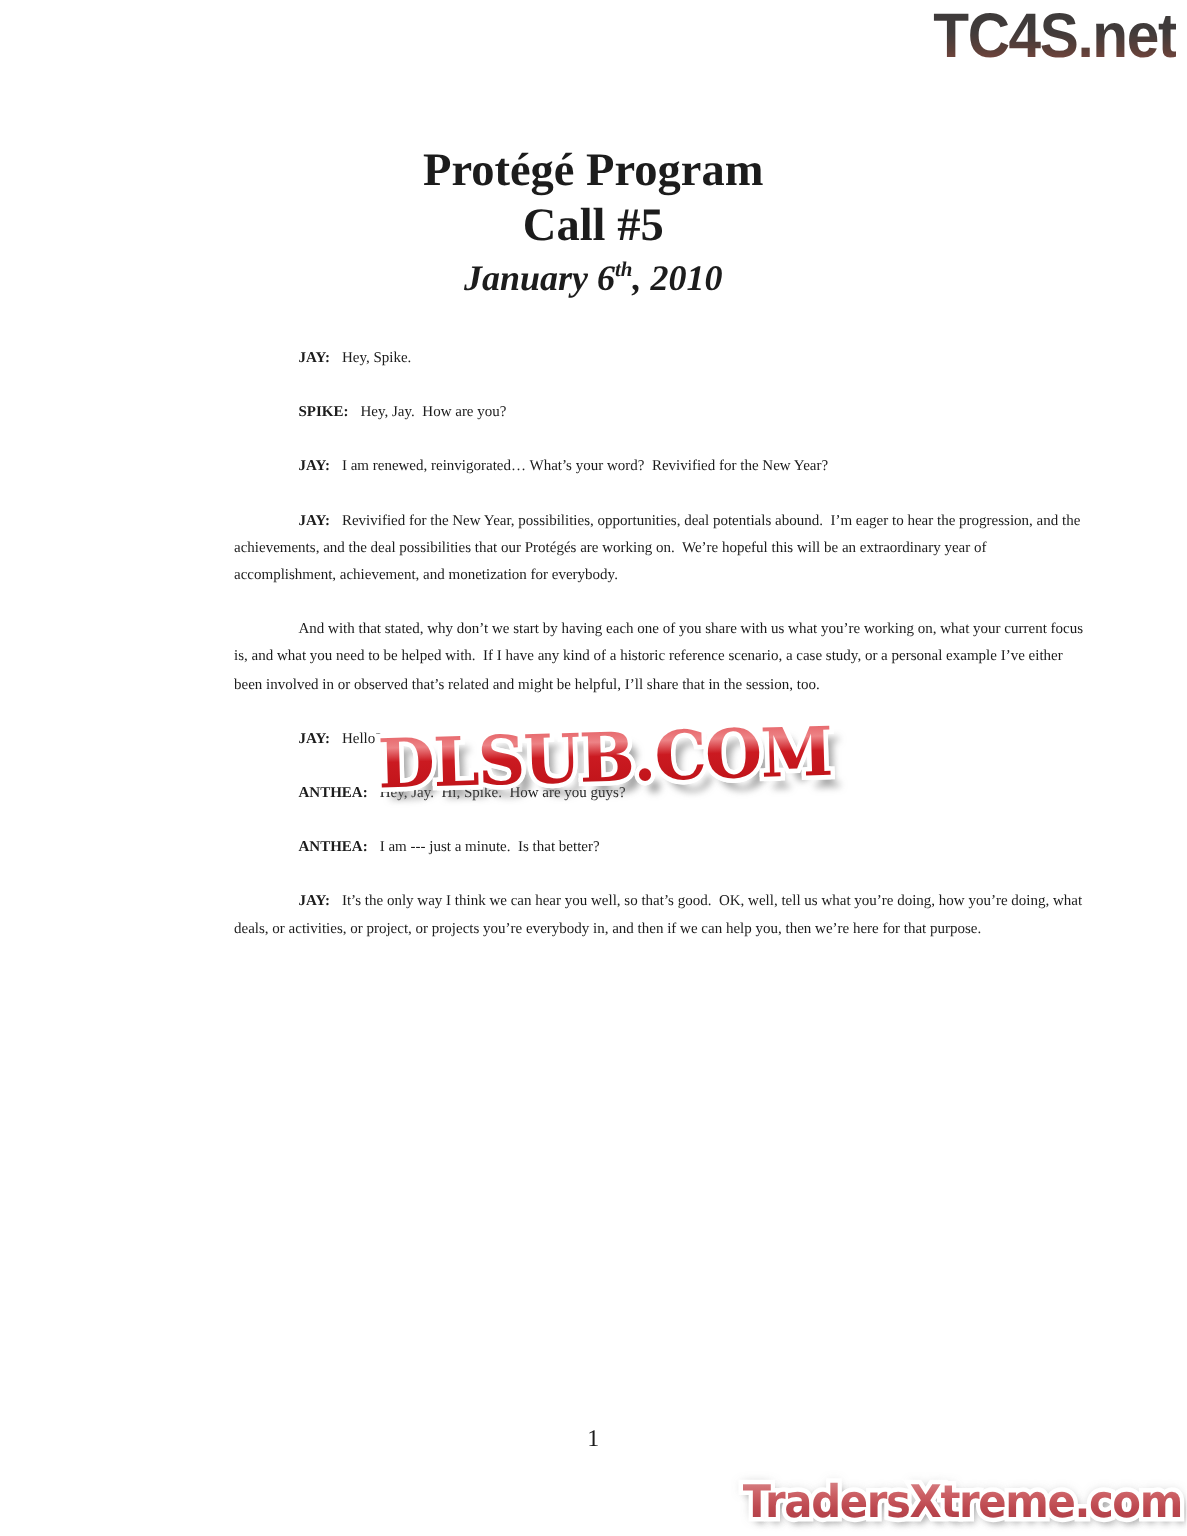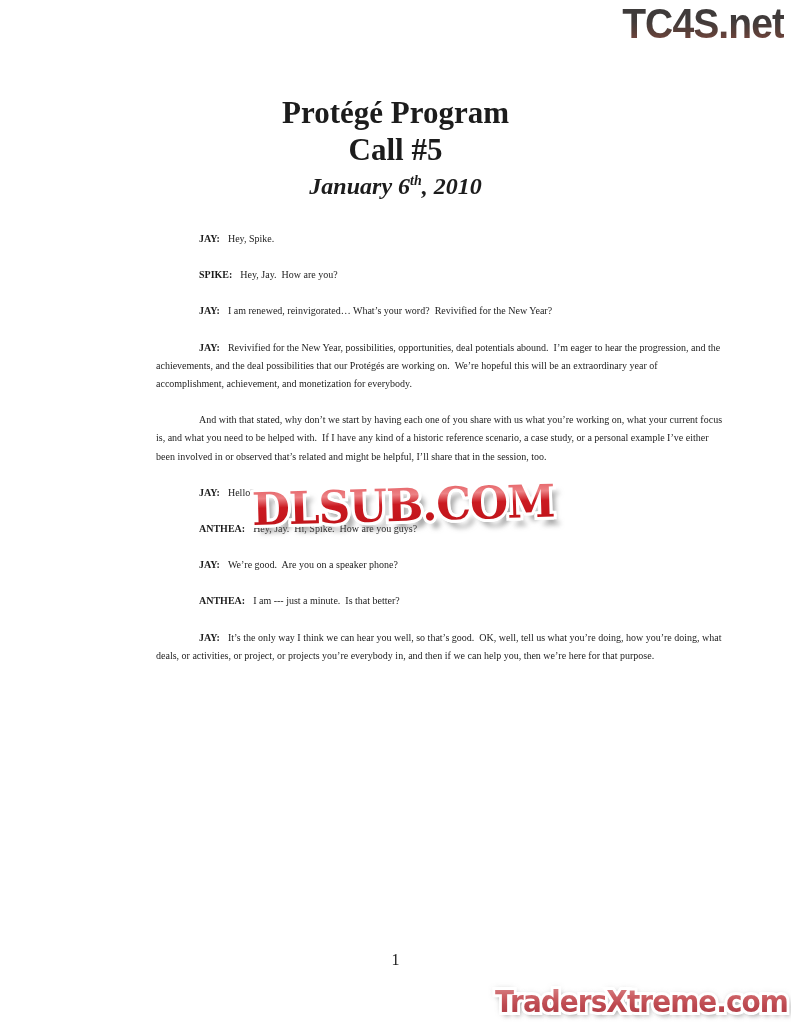--- a/index.html
+++ b/index.html
@@ -96,21 +96,20 @@
 </div>
 
 <div class="dialogue">
   <p class="para"><span class="speaker">JAY:</span><span>Hey, Spike.</span></p>
   <p class="para"><span class="speaker">SPIKE:</span><span>Hey, Jay.  How are you?</span></p>
   <p class="para"><span class="speaker">JAY:</span><span>I am renewed, reinvigorated… What’s your word?  Revivified for the New Year?</span></p>
   <p class="para"><span class="speaker">JAY:</span><span>Revivified for the New Year, possibilities, opportunities, deal potentials abound.  I’m eager to hear the progression, and the achievements, and the deal possibilities that our Protégés are working on.  We’re hopeful this will be an extraordinary year of accomplishment, achievement, and monetization for everybody.</span></p>
   <p class="para"><span class="speaker"></span><span>And with that stated, why don’t we start by having each one of you share with us what you’re working on, what your current focus is, and what you need to be helped with.  If I have any kind of a historic reference scenario, a case study, or a personal example I’ve either been involved in or observed that’s related and might be helpful, I’ll share that in the session, too.</span></p>
   <p class="para"><span class="speaker">JAY:</span><span>Hello?</span></p>
   <p class="para"><span class="speaker">ANTHEA:</span><span>Hey, Jay.  Hi, Spike.  How are you guys?</span></p>
-  <p class="para"><span class="speaker">JAY:</span><span>We’re good.  Are you on a speaker phone?</span></p>
   <p class="para"><span class="speaker">ANTHEA:</span><span>I am --- just a minute.  Is that better?</span></p>
   <p class="para"><span class="speaker">JAY:</span><span>It’s the only way I think we can hear you well, so that’s good.  OK, well, tell us what you’re doing, how you’re doing, what deals, or activities, or project, or projects you’re everybody in, and then if we can help you, then we’re here for that purpose.</span></p>
 </div>
 
 <div class="dlsub-wrap">
   <span class="dlsub-outline">DLSUB.COM</span>
   <span class="dlsub-fill">DLSUB.COM</span>
 </div>
 
 <div class="page-number">1</div>

